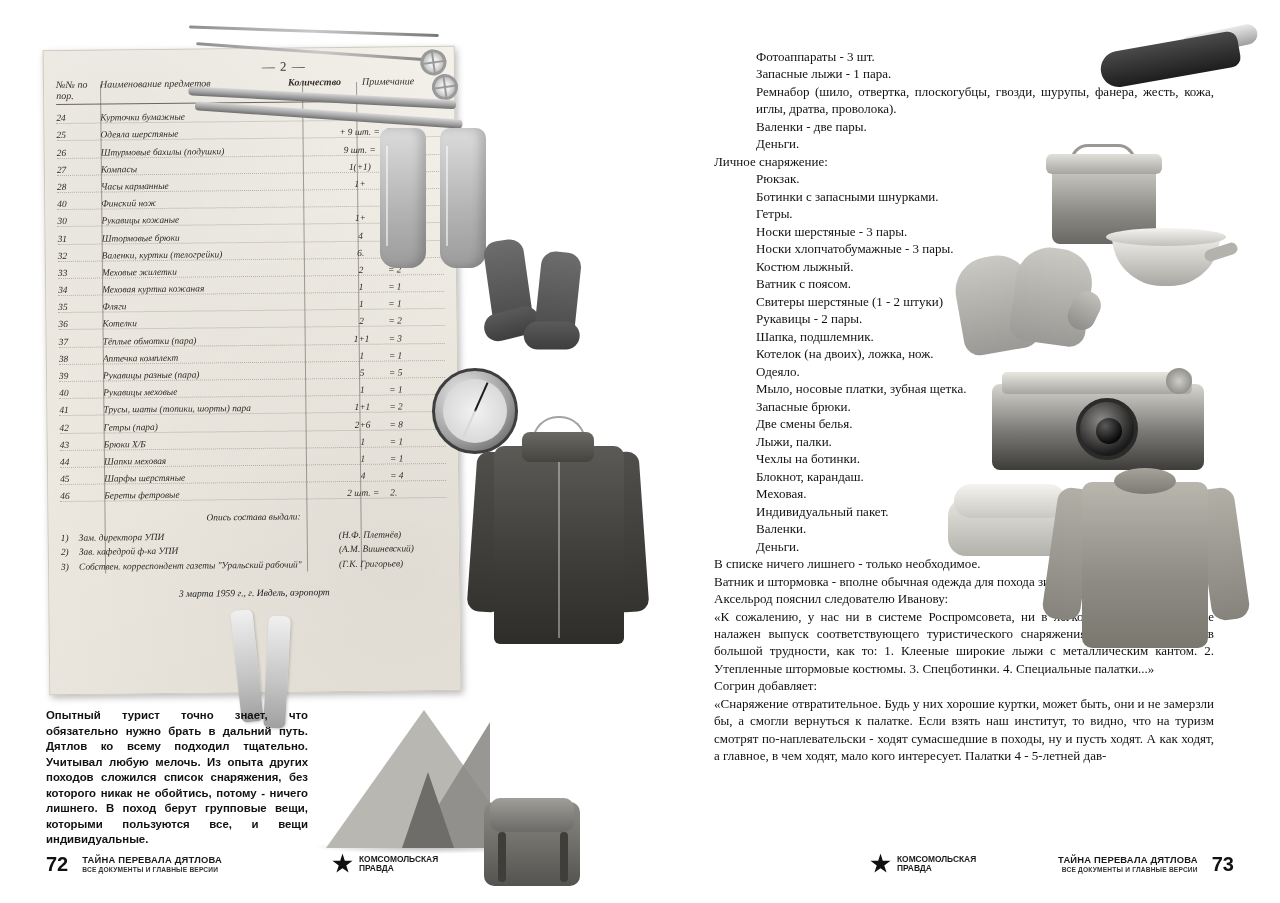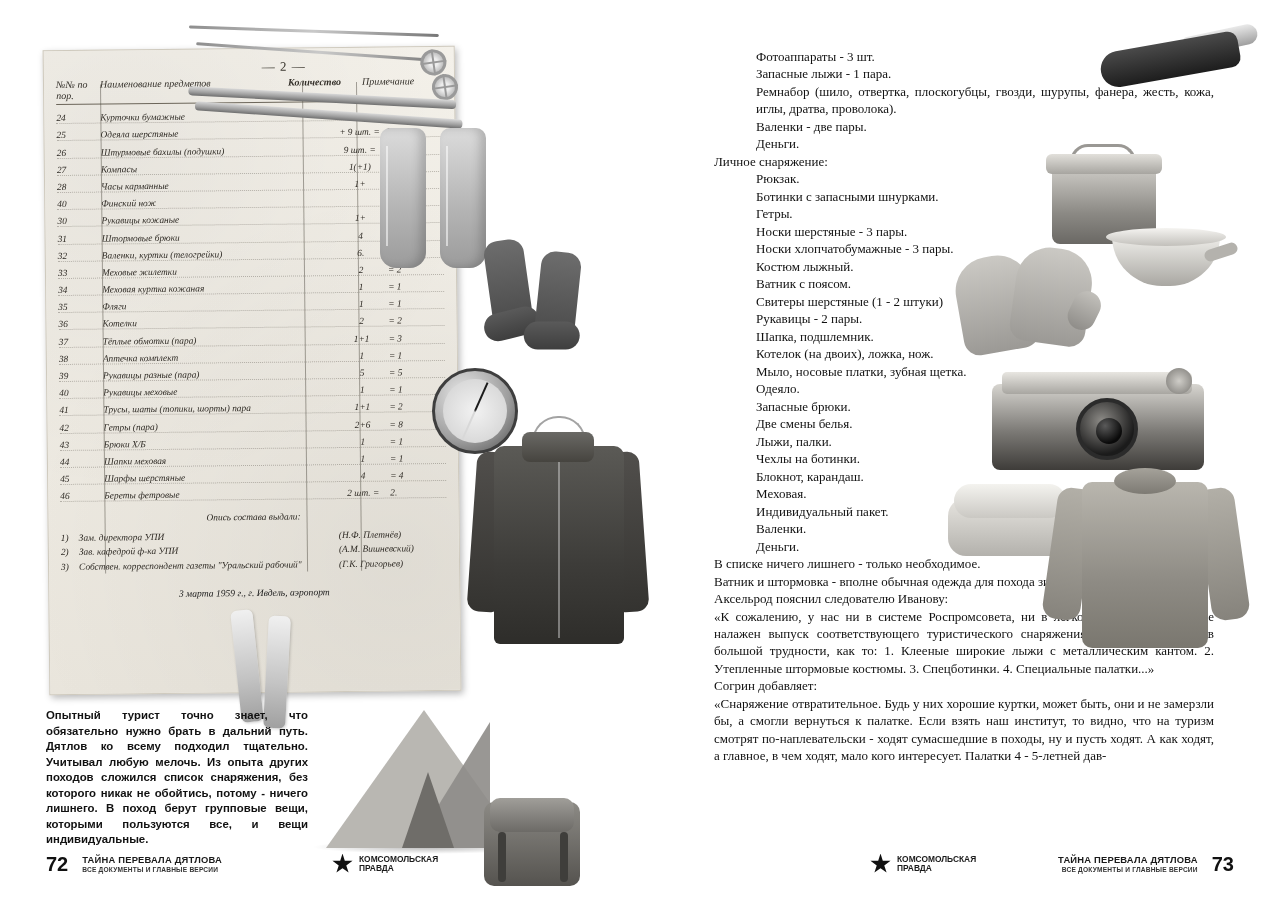--- a/index.html
+++ b/index.html
@@ -612,22 +612,22 @@
       <p class="itm">Ботинки с запасными шнурками.</p>
       <p class="itm">Гетры.</p>
       <p class="itm">Носки шерстяные - 3 пары.</p>
       <p class="itm">Носки хлопчатобумажные - 3 пары.</p>
       <p class="itm">Костюм лыжный.</p>
       <p class="itm">Ватник с поясом.</p>
       <p class="itm">Свитеры шерстяные (1 - 2 штуки)</p>
       <p class="itm">Рукавицы - 2 пары.</p>
       <p class="itm">Шапка, подшлемник.</p>
       <p class="itm">Котелок (на двоих), ложка, нож.</p>
+      <p class="itm">Одеяло.</p>
       <p class="itm">Мыло, носовые платки, зубная щетка.</p>
-      <p class="itm">Одеяло.</p>
       <p class="itm">Запасные брюки.</p>
       <p class="itm">Две смены белья.</p>
       <p class="itm">Лыжи, палки.</p>
       <p class="itm">Чехлы на ботинки.</p>
       <p class="itm">Блокнот, карандаш.</p>
       <p class="itm">Меховая.</p>
       <p class="itm">Индивидуальный пакет.</p>
       <p class="itm">Валенки.</p>
       <p class="itm">Деньги.</p>
       <p class="body">В списке ничего лишнего - только необходимое.</p>

